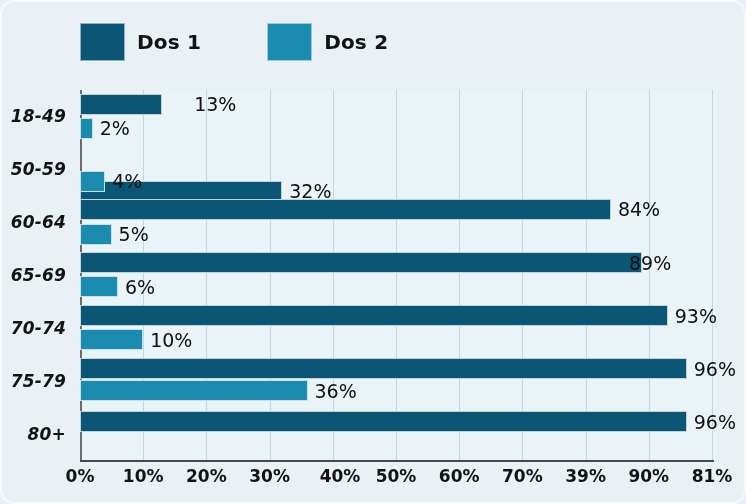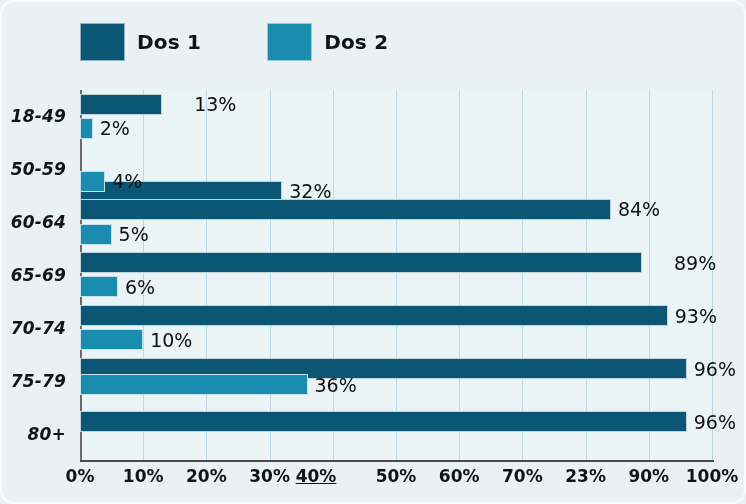--- a/index.html
+++ b/index.html
@@ -225,21 +225,21 @@
             <span class="bar-value" style="left: 530.88px;">84%</span>
           </div>
           <div class="bar-row" style="top: 27.9286px;">
             <div class="bar" style="width: 31.6px; background: rgb(26, 140, 176);"></div>
             <span class="bar-value" style="left: 31.6px;">5%</span>
           </div>
         </div>
         <div class="group" style="top: 158.571px; height: 52.8571px;">
           <div class="bar-row" style="top: 3.92857px;">
             <div class="bar" style="width: 562.48px; background: rgb(11, 85, 117);"></div>
-            <span class="bar-value" style="left: 574px; padding-left: 20px;">89%</span>
+            <span class="bar-value" style="left: 529px; padding-left: 20px;">89%</span>
           </div>
           <div class="bar-row" style="top: 27.9286px;">
             <div class="bar" style="width: 37.92px; background: rgb(26, 140, 176);"></div>
             <span class="bar-value" style="left: 37.92px;">6%</span>
           </div>
         </div>
         <div class="group" style="top: 211.429px; height: 52.8571px;">
           <div class="bar-row" style="top: 3.92857px;">
             <div class="bar" style="width: 587.76px; background: rgb(11, 85, 117);"></div>
             <span class="bar-value" style="left: 587.76px;">93%</span>
@@ -247,42 +247,42 @@
           <div class="bar-row" style="top: 27.9286px;">
             <div class="bar" style="width: 63.2px; background: rgb(26, 140, 176);"></div>
             <span class="bar-value" style="left: 63.2px;">10%</span>
           </div>
         </div>
         <div class="group" style="top: 264.286px; height: 52.8571px;">
           <div class="bar-row" style="top: 3.92857px;">
             <div class="bar" style="width: 606.72px; background: rgb(11, 85, 117);"></div>
             <span class="bar-value" style="left: 606.72px;">96%</span>
           </div>
-          <div class="bar-row" style="top: 20px;">
+          <div class="bar-row" style="top: 26px;">
             <div class="bar" style="width: 227.52px; background: rgb(26, 140, 176);"></div>
             <span class="bar-value" style="left: 227.52px;">36%</span>
           </div>
         </div>
         <div class="group" style="top: 317.143px; height: 52.8571px;">
           <div class="bar-row" style="top: 3.92857px;">
             <div class="bar" style="width: 606.72px; background: rgb(11, 85, 117);"></div>
             <span class="bar-value" style="left: 606.72px;">96%</span>
           </div>
         </div>
       </div>
   </div>
 
   <div id="axis-bottom"></div>
   <div id="xticks">
       <span class="xtick" style="left: 0px;">0%</span>
       <span class="xtick" style="left: 63.2px;">10%</span>
       <span class="xtick" style="left: 126.4px;">20%</span>
       <span class="xtick" style="left: 189.6px;">30%</span>
-      <span class="xtick" style="left: 236px; text-decoration: underline;">40%</span>
+      <span class="xtick" style="left: 260px;">40%</span>
       <span class="xtick" style="left: 316px;">50%</span>
       <span class="xtick" style="left: 379.2px;">60%</span>
       <span class="xtick" style="left: 442.4px;">70%</span>
-      <span class="xtick" style="left: 505.6px;">23%</span>
+      <span class="xtick" style="left: 505.6px;">39%</span>
       <span class="xtick" style="left: 568.8px;">90%</span>
-      <span class="xtick" style="left: 632px;">100%</span>
+      <span class="xtick" style="left: 632px;">81%</span>
     </div>
 
 </div>
 
 </body></html>

